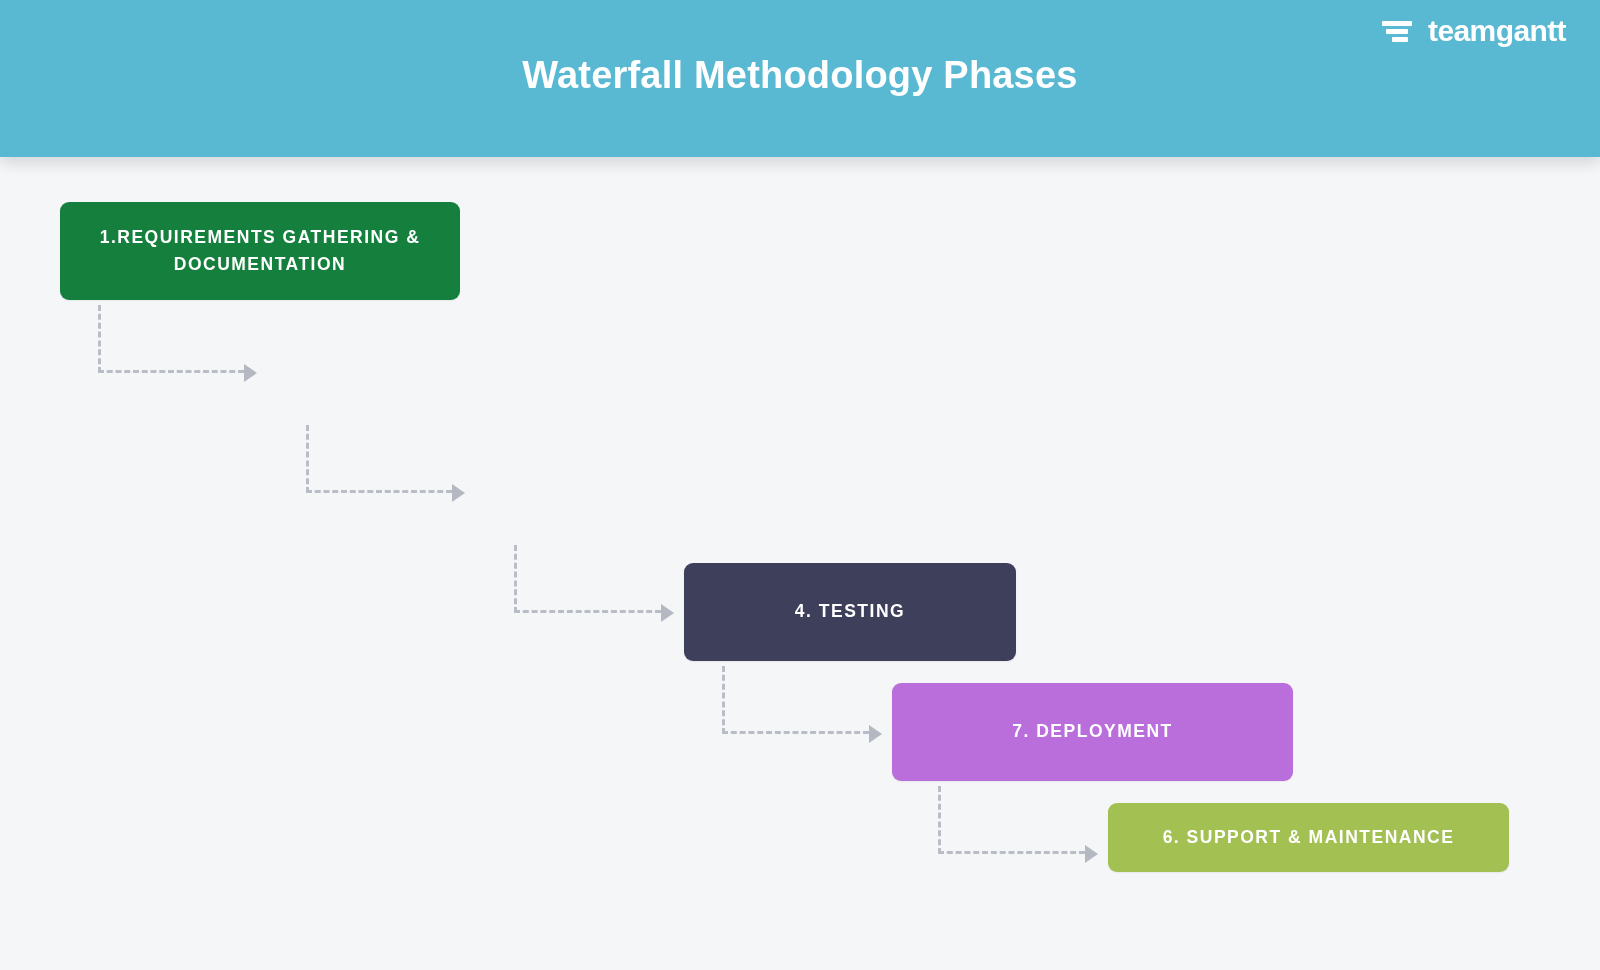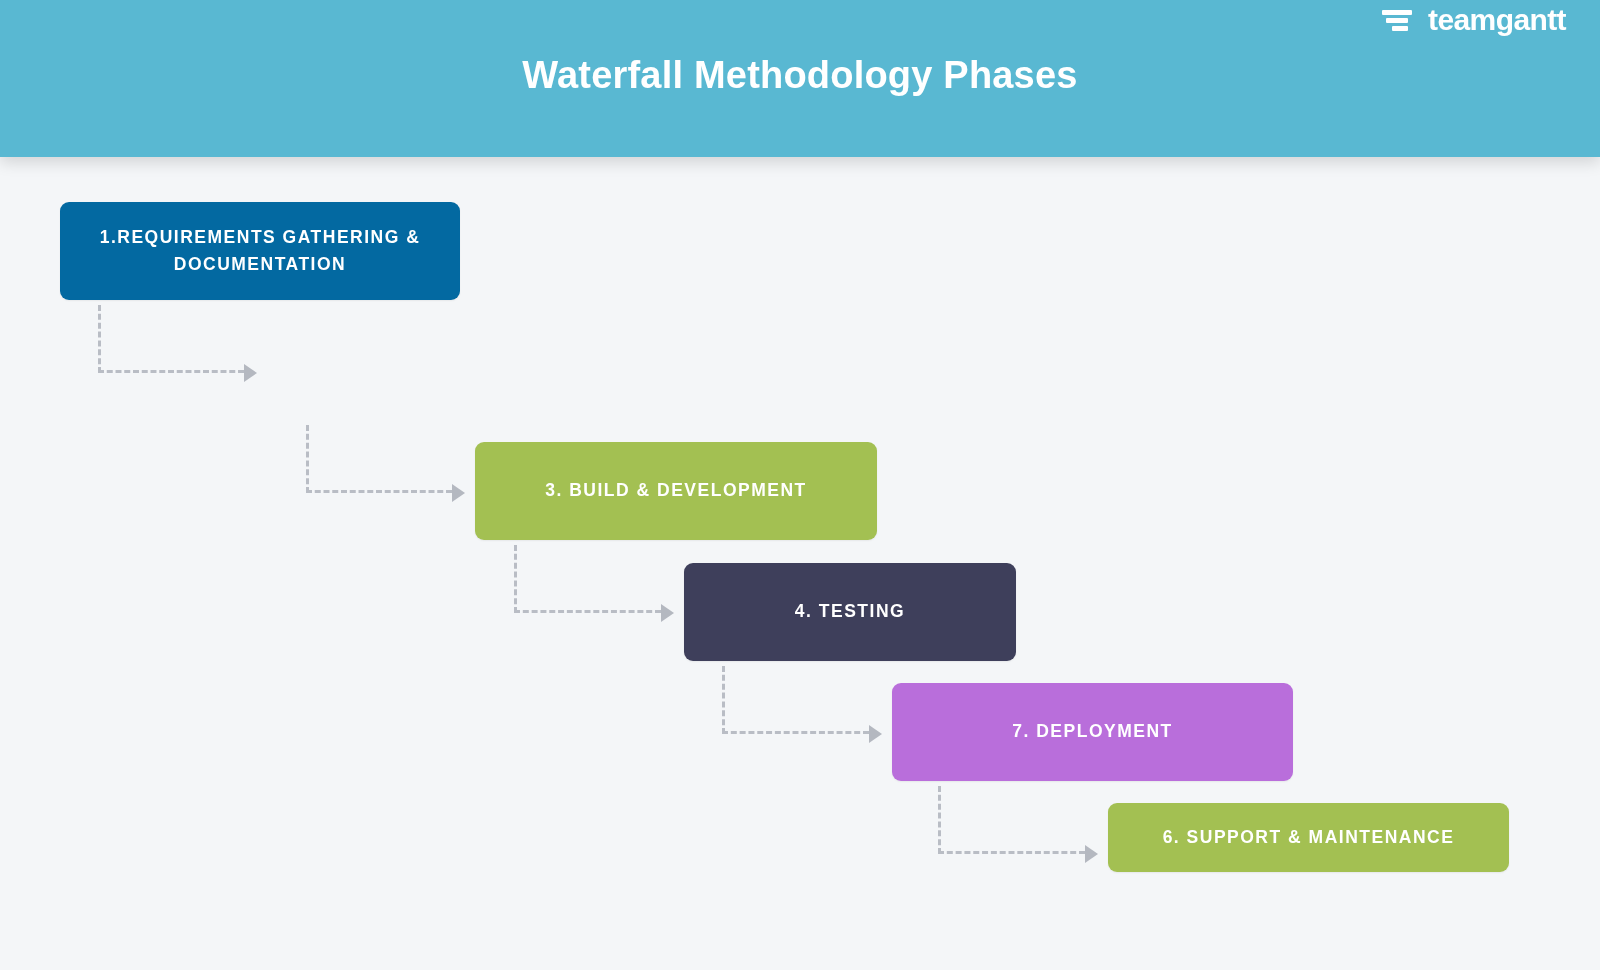--- a/index.html
+++ b/index.html
@@ -34,21 +34,21 @@
     text-align: center;
     color: #ffffff;
     font-size: 38px;
     font-weight: bold;
     letter-spacing: 0.2px;
   }
 
   .brand {
     position: absolute;
     right: 34px;
-    top: 5px;
+    top: 16px;
     display: flex;
     align-items: center;
     gap: 16px;
     text-align: center;
   }
 
   .brand-icon {
     width: 30px;
     height: 26px;
     display: flex;
@@ -157,19 +157,18 @@
     <span class="vline" style="height: 68px;"></span>
     <span class="hline" style="width: 147px;"></span>
     <span class="arrow" style="left: 147px; top: 59px; border-left-color: rgb(180, 184, 192);"></span>
   </div>
   <div class="connector" style="left: 938px; top: 629px; width: 161px; height: 68px;">
     <span class="vline" style="height: 68px;"></span>
     <span class="hline" style="width: 147px;"></span>
     <span class="arrow" style="left: 147px; top: 59px; border-left-color: rgb(180, 184, 192);"></span>
   </div>
 
-  <div class="phase" style="left: 60px; top: 45px; width: 400px; height: 98px; background: #0369a1;">1.REQUIREMENTS GATHERING &amp; DOCUMENTATION</div>
-  <div class="phase" style="left: 475px; top: 285px; width: 402px; height: 98px; background: rgb(163, 192, 82);">3. BUILD &amp; DEVELOPMENT</div>
+  <div class="phase" style="left: 60px; top: 45px; width: 400px; height: 98px; background: #15803d;">1.REQUIREMENTS GATHERING &amp; DOCUMENTATION</div>
   <div class="phase" style="left: 684px; top: 406px; width: 332px; height: 98px; background: rgb(62, 63, 91);">4. TESTING</div>
   <div class="phase" style="left: 892px; top: 526px; width: 401px; height: 98px; background: rgb(185, 110, 219);">7. DEPLOYMENT</div>
   <div class="phase" style="left: 1108px; top: 646px; width: 401px; height: 69px; background: rgb(163, 192, 82);">6. SUPPORT &amp; MAINTENANCE</div>
 
 </div>
 
 </body></html>

